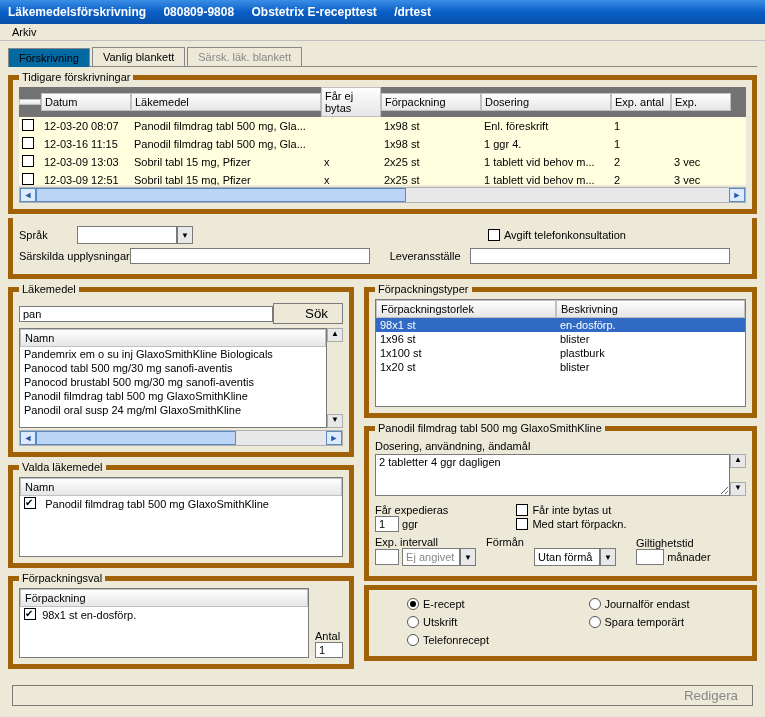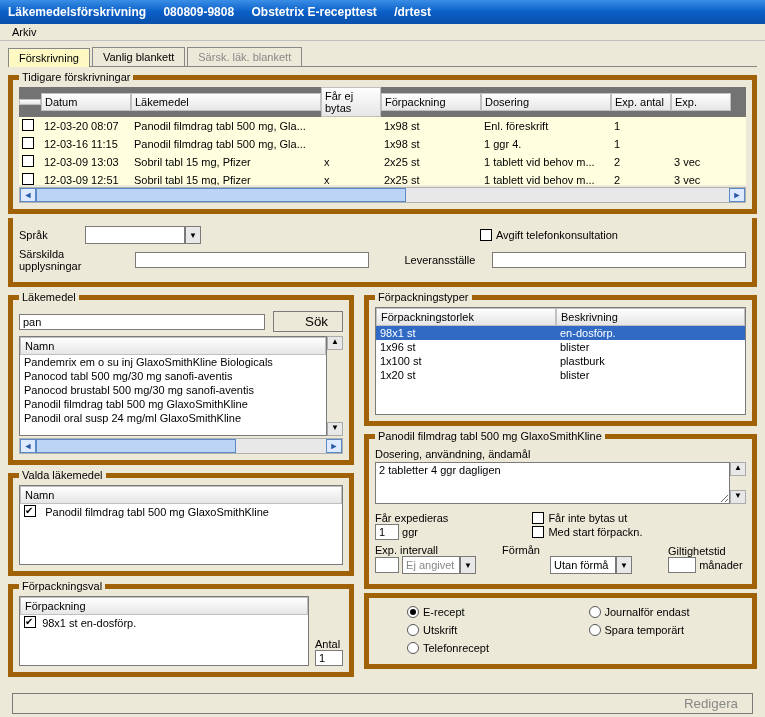--- a/index.html
+++ b/index.html
@@ -37,21 +37,21 @@
     margin-bottom: 4px;
   }
   .tab {
     padding: 3px 10px;
     border: 1px solid #888;
     border-bottom: none;
     background: #ece9d8;
     margin-right: 2px;
     position: relative;
   }
-  .tab.active { background: #fef9c3; top: 1px; }
+  .tab.active { background: #0369a1; top: 1px; }
   .tab.disabled { color: #888; }
   fieldset {
     border: 5px solid #a16207;
     margin: 0 0 4px 0;
     padding: 4px 6px 6px 6px;
   }
   legend { padding: 0 3px; font-size: 11px; }
   .tbl-head, .tbl-row {
     display: grid;
     grid-template-columns: 22px 90px 190px 60px 100px 130px 60px 60px;
@@ -75,21 +75,21 @@
   .chk.checked::after { content:"✔"; font-size:10px; position:relative; top:-2px; left:0; }
   .hscroll {
     height: 16px; display:flex; align-items:center; background:#e8e8e8;
     border: 1px solid #b0b0b0; margin-top:2px;
   }
   .hscroll .arrow {
     width:16px; height:14px; background:#deeaff; border:1px solid #5a8ac6;
     display:flex; align-items:center; justify-content:center; color:#2a5aa6; font-size:9px;
   }
   .hscroll .thumb { height:14px; background:#bcd4f6; border:1px solid #5a8ac6; }
-  .row-form { display:flex; align-items:center; gap:8px; margin:4px 0; }
+  .row-form { display:flex; align-items:center; gap:0; margin:4px 0; }
   .row-form label { min-width:58px; }
   input[type=text], select, textarea {
     font: inherit; border:1px solid #7a7a7a; background:#fff; padding:1px 3px;
   }
   .dropbtn {
     width:16px; height:18px; border:1px solid #7a7a7a; background:#e8e8e8;
     display:inline-flex; align-items:center; justify-content:center; font-size:8px;
   }
   .twocol { display:flex; gap:10px; }
   .left { width:346px; }

